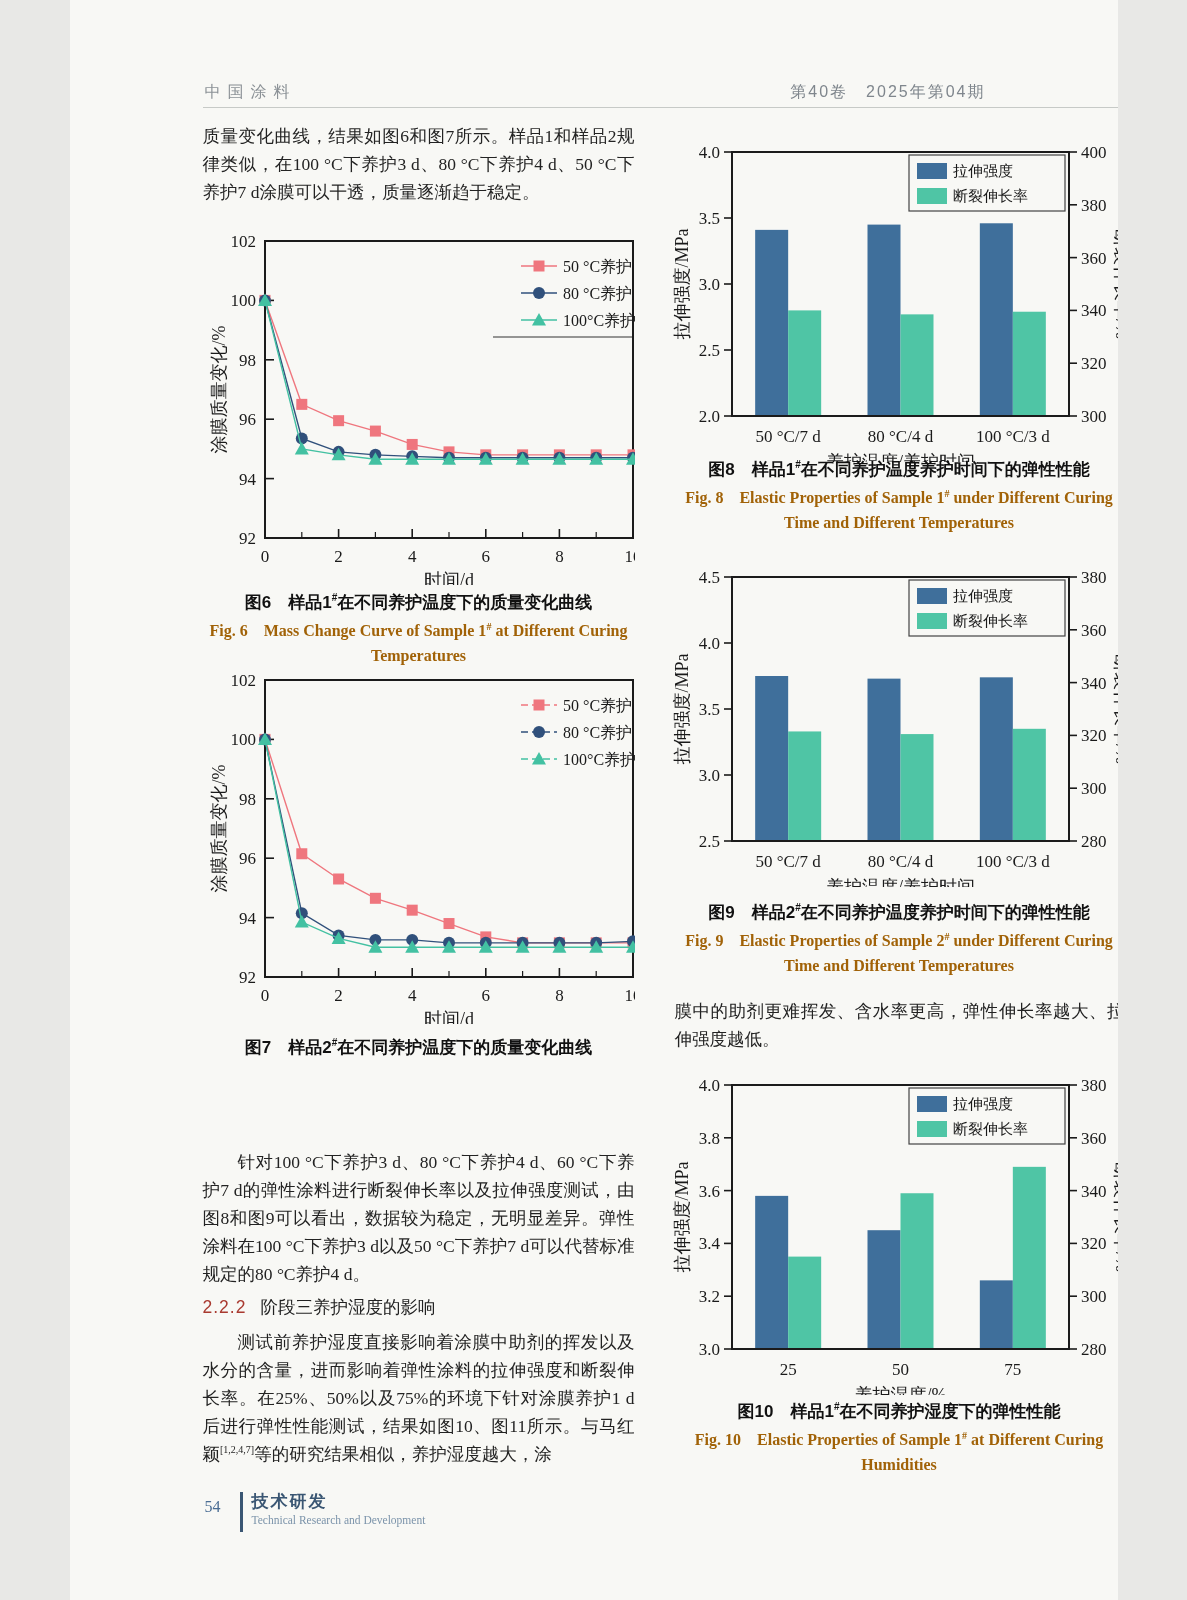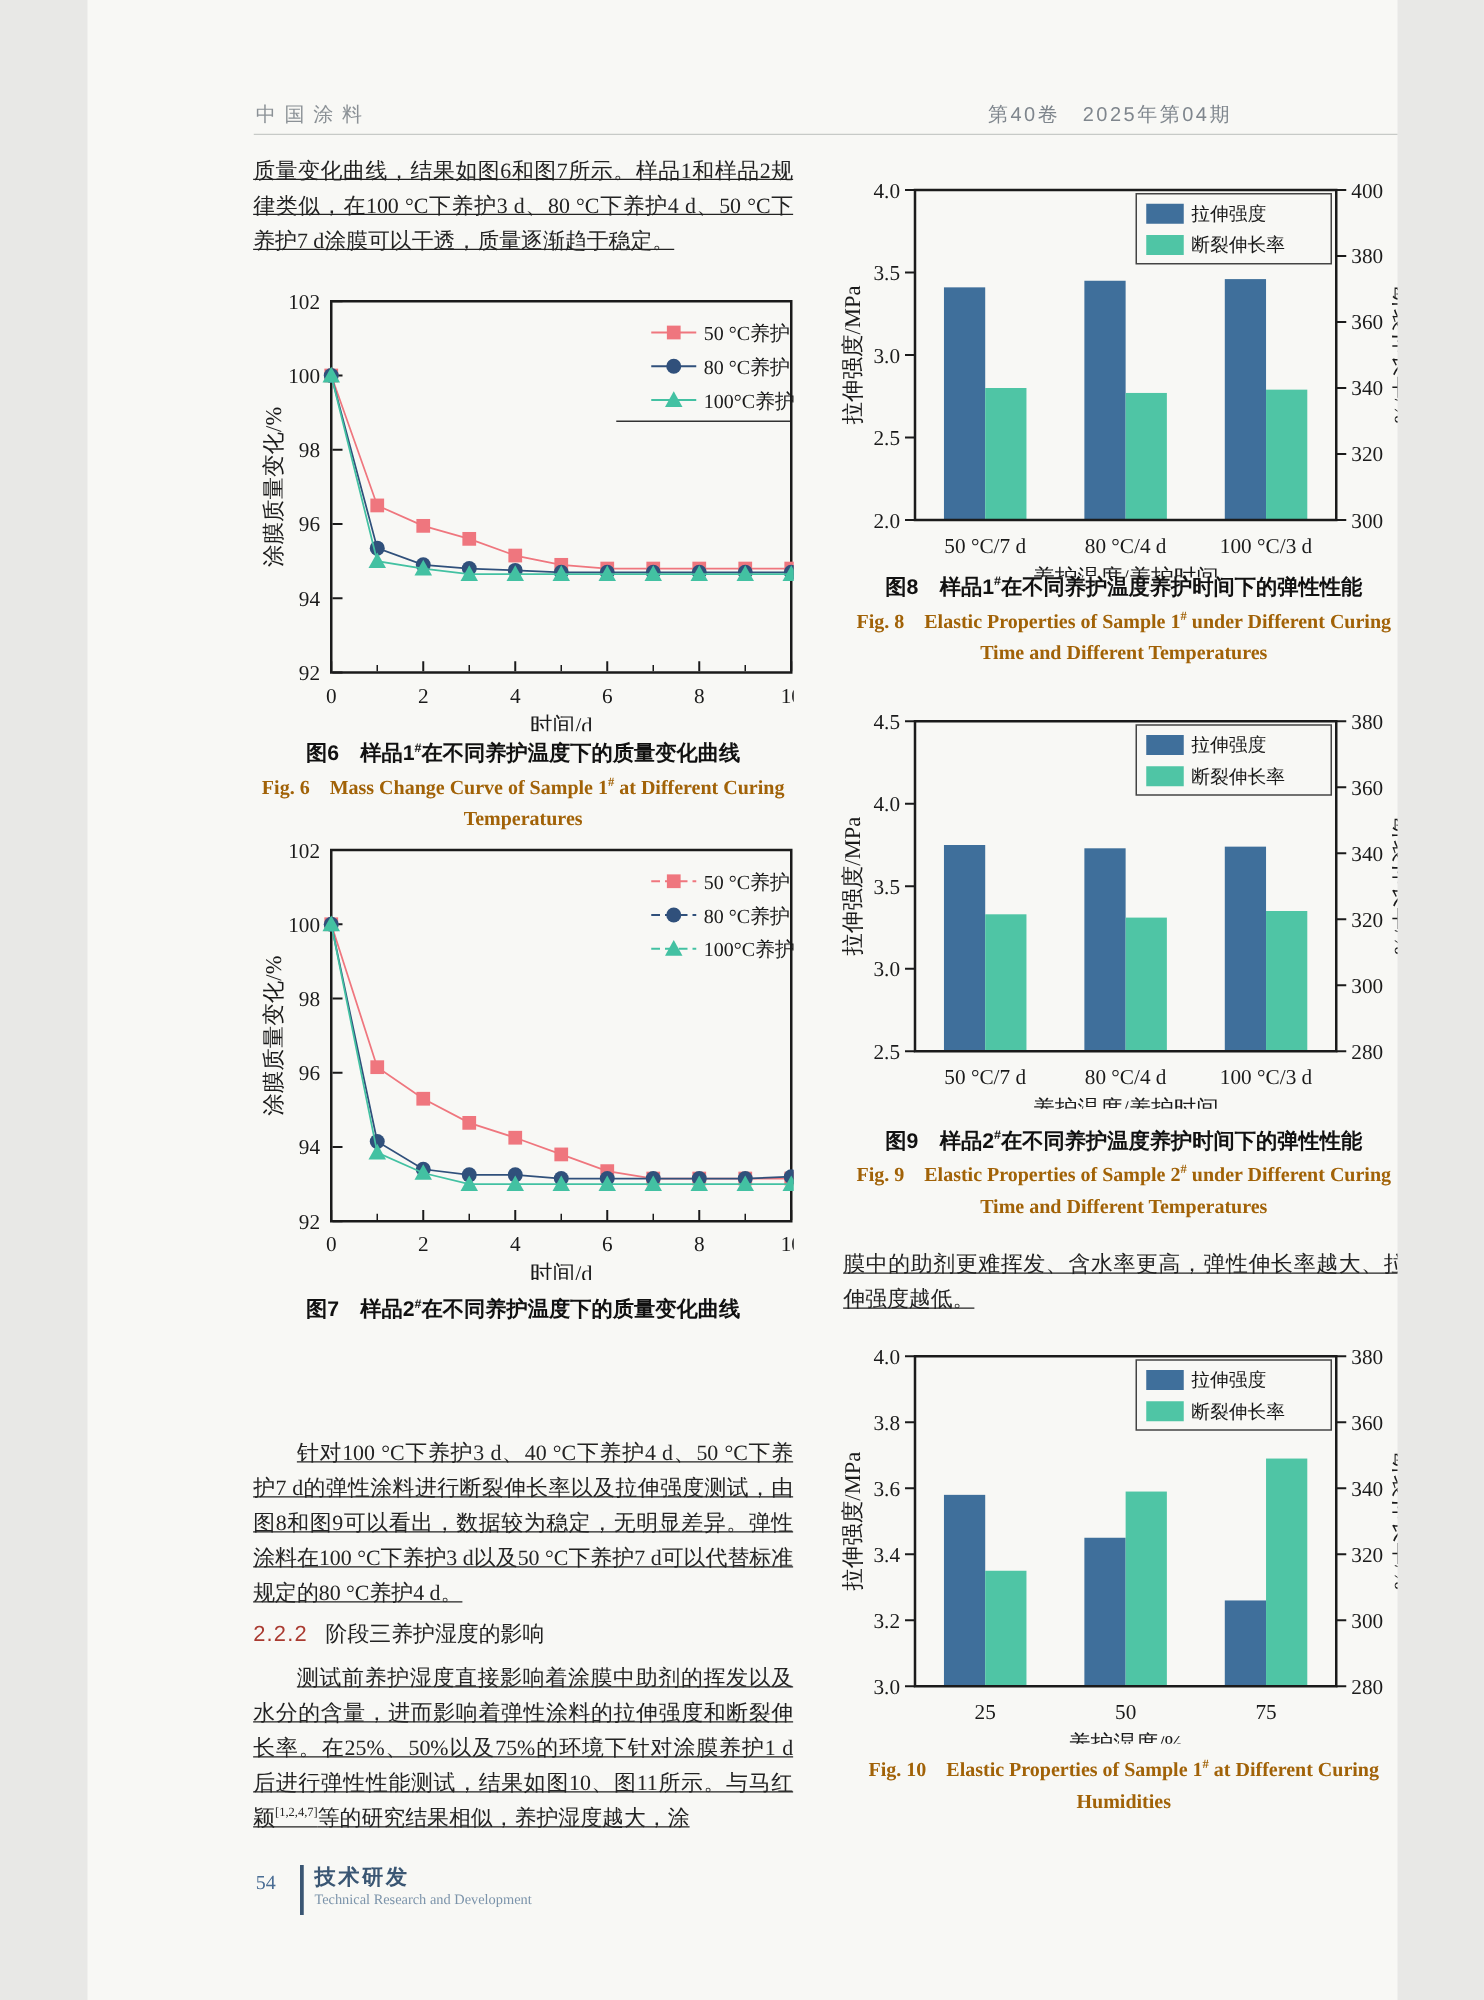--- a/index.html
+++ b/index.html
@@ -7,21 +7,21 @@
     position:relative; width:1048px; height:1600px; margin:0 auto;
     background:#f8f8f5; overflow:hidden;
     font-family:"Liberation Serif","DejaVu Serif",serif; color:#232323;
   }
   .abs{position:absolute;}
   
   .journal{font-size:16px; color:#8b9196; letter-spacing:7px; font-family:"Liberation Sans","DejaVu Sans",sans-serif;}
   .issue{font-size:16px; color:#7f868d; letter-spacing:2px; font-family:"Liberation Sans","DejaVu Sans",sans-serif;}
   .header-rule{height:1px; background:#c7cac7;}
   
-  .para{font-size:17.5px; line-height:28px; text-align:justify; text-justify:inter-ideograph; margin:0;text-decoration:underline;}
+  .para{font-size:17.5px; line-height:28px; text-align:justify; text-justify:inter-ideograph; margin:0;}
   .indent{text-indent:2em;}
   sup.ref{font-size:10px; vertical-align:super; line-height:0;}
   
   .section{font-family:"Liberation Sans","DejaVu Sans",sans-serif; font-size:17.5px; margin:0;}
   .section .num{color:#a93a30; letter-spacing:1px;}
   .section .ttl{color:#222; margin-left:14px;}
   
   .fig-caption{text-align:center;}
   .cap-zh{font-family:"Liberation Sans","DejaVu Sans",sans-serif; font-weight:bold; font-size:17px; color:#111;}
   .cap-en{font-family:"Liberation Serif","DejaVu Serif",serif; font-weight:bold; font-size:16px; color:#a16207; line-height:25px; margin-top:4px;}
@@ -205,21 +205,21 @@
       <circle cx="336" cy="60" r="6" fill="#30507b"></circle>
       <text x="360" y="66" text-anchor="start" font-size="16" fill="#1a1a1a" font-family="&quot;Liberation Serif&quot;,&quot;DejaVu Serif&quot;,serif">80 °C养护</text>
       <line x1="318" y1="87" x2="354" y2="87" stroke="#43c1a2" stroke-width="1.6" stroke-dasharray="7 4"></line>
       <polygon points="336,80 329,92.5 343,92.5" fill="#43c1a2"></polygon>
       <text x="360" y="93" text-anchor="start" font-size="16" fill="#1a1a1a" font-family="&quot;Liberation Serif&quot;,&quot;DejaVu Serif&quot;,serif">100°C养护</text>
     </svg>
   <div class="abs fig-caption" style="left:133px; top:1036px; width:432px;">
     <div class="cap-zh"><span>图7　样品2</span><span class="cap-sup">#</span><span>在不同养护温度下的质量变化曲线</span></div>
   </div>
 
-  <p class="abs para indent" style="left:133px; top:1148px; width:432px;">针对100 °C下养护3 d、40 °C下养护4 d、50 °C下养护7 d的弹性涂料进行断裂伸长率以及拉伸强度测试，由图8和图9可以看出，数据较为稳定，无明显差异。弹性涂料在100 °C下养护3 d以及50 °C下养护7 d可以代替标准规定的80 °C养护4 d。</p>
+  <p class="abs para indent" style="left:133px; top:1148px; width:432px;">针对100 °C下养护3 d、80 °C下养护4 d、60 °C下养护7 d的弹性涂料进行断裂伸长率以及拉伸强度测试，由图8和图9可以看出，数据较为稳定，无明显差异。弹性涂料在100 °C下养护3 d以及50 °C下养护7 d可以代替标准规定的80 °C养护4 d。</p>
 
   <p class="abs section" style="left:133px; top:1295px; width:432px;">
     <span class="num">2.2.2</span><span class="ttl">阶段三养护湿度的影响</span>
   </p>
 
   <p class="abs para indent" style="left:133px; top:1328px; width:432px;"><span>测试前养护湿度直接影响着涂膜中助剂的挥发以及水分的含量，进而影响着弹性涂料的拉伸强度和断裂伸长率。在25%、50%以及75%的环境下针对涂膜养护1 d后进行弹性性能测试，结果如图10、图11所示。与马红颖</span><sup class="ref">[1,2,4,7]</sup><span>等的研究结果相似，养护湿度越大，涂</span></p>
 
   <svg class="abs" id="chart-fig8" width="455" height="322" style="left:602px; top:140px;">
       <rect x="83.16666666666666" y="89.88" width="33" height="186.12" fill="#3f6f9b"></rect>
       <rect x="195.5" y="84.59999999999997" width="33" height="191.40000000000003" fill="#3f6f9b"></rect>
@@ -354,20 +354,21 @@
       <text x="16" y="144" text-anchor="middle" font-size="18" fill="#1a1a1a" font-family="&quot;Liberation Serif&quot;,&quot;DejaVu Serif&quot;,serif" transform="rotate(-90 16 144)">拉伸强度/MPa</text>
       <text x="444" y="144" text-anchor="middle" font-size="18" fill="#1a1a1a" font-family="&quot;Liberation Serif&quot;,&quot;DejaVu Serif&quot;,serif" transform="rotate(90 444 144)">断裂伸长率/%</text>
       <text x="228.5" y="328" text-anchor="middle" font-size="18" fill="#1a1a1a" font-family="&quot;Liberation Serif&quot;,&quot;DejaVu Serif&quot;,serif">养护湿度/%</text>
       <rect x="237" y="15" width="156" height="56" fill="none" stroke="#444" stroke-width="1.2"></rect>
       <rect x="245" y="23" width="30" height="16" fill="#3f6f9b"></rect>
       <text x="281" y="36" text-anchor="start" font-size="15" fill="#1a1a1a" font-family="&quot;Liberation Serif&quot;,&quot;DejaVu Serif&quot;,serif">拉伸强度</text>
       <rect x="245" y="48" width="30" height="16" fill="#4fc5a5"></rect>
       <text x="281" y="61" text-anchor="start" font-size="15" fill="#1a1a1a" font-family="&quot;Liberation Serif&quot;,&quot;DejaVu Serif&quot;,serif">断裂伸长率</text>
     </svg>
   <div class="abs fig-caption" style="left:602px; top:1400px; width:455px;">
+    <div class="cap-zh"><span>图10　样品1</span><span class="cap-sup">#</span><span>在不同养护湿度下的弹性性能</span></div>
     <div class="cap-en"><span>Fig. 10　Elastic Properties of Sample 1</span><span class="cap-sup">#</span><span> at Different Curing Humidities</span></div>
   </div>
 
   <span class="abs pagenum" style="left:135px; top:1498px;">54</span>
   <div class="abs foot-bar" style="left:170px; top:1492px; height:40px;"></div>
   <span class="abs foot-zh" style="left:182px; top:1490px;">技术研发</span>
   <span class="abs foot-en" style="left:182px; top:1514px;">Technical Research and Development</span>
 
 </div>
 

